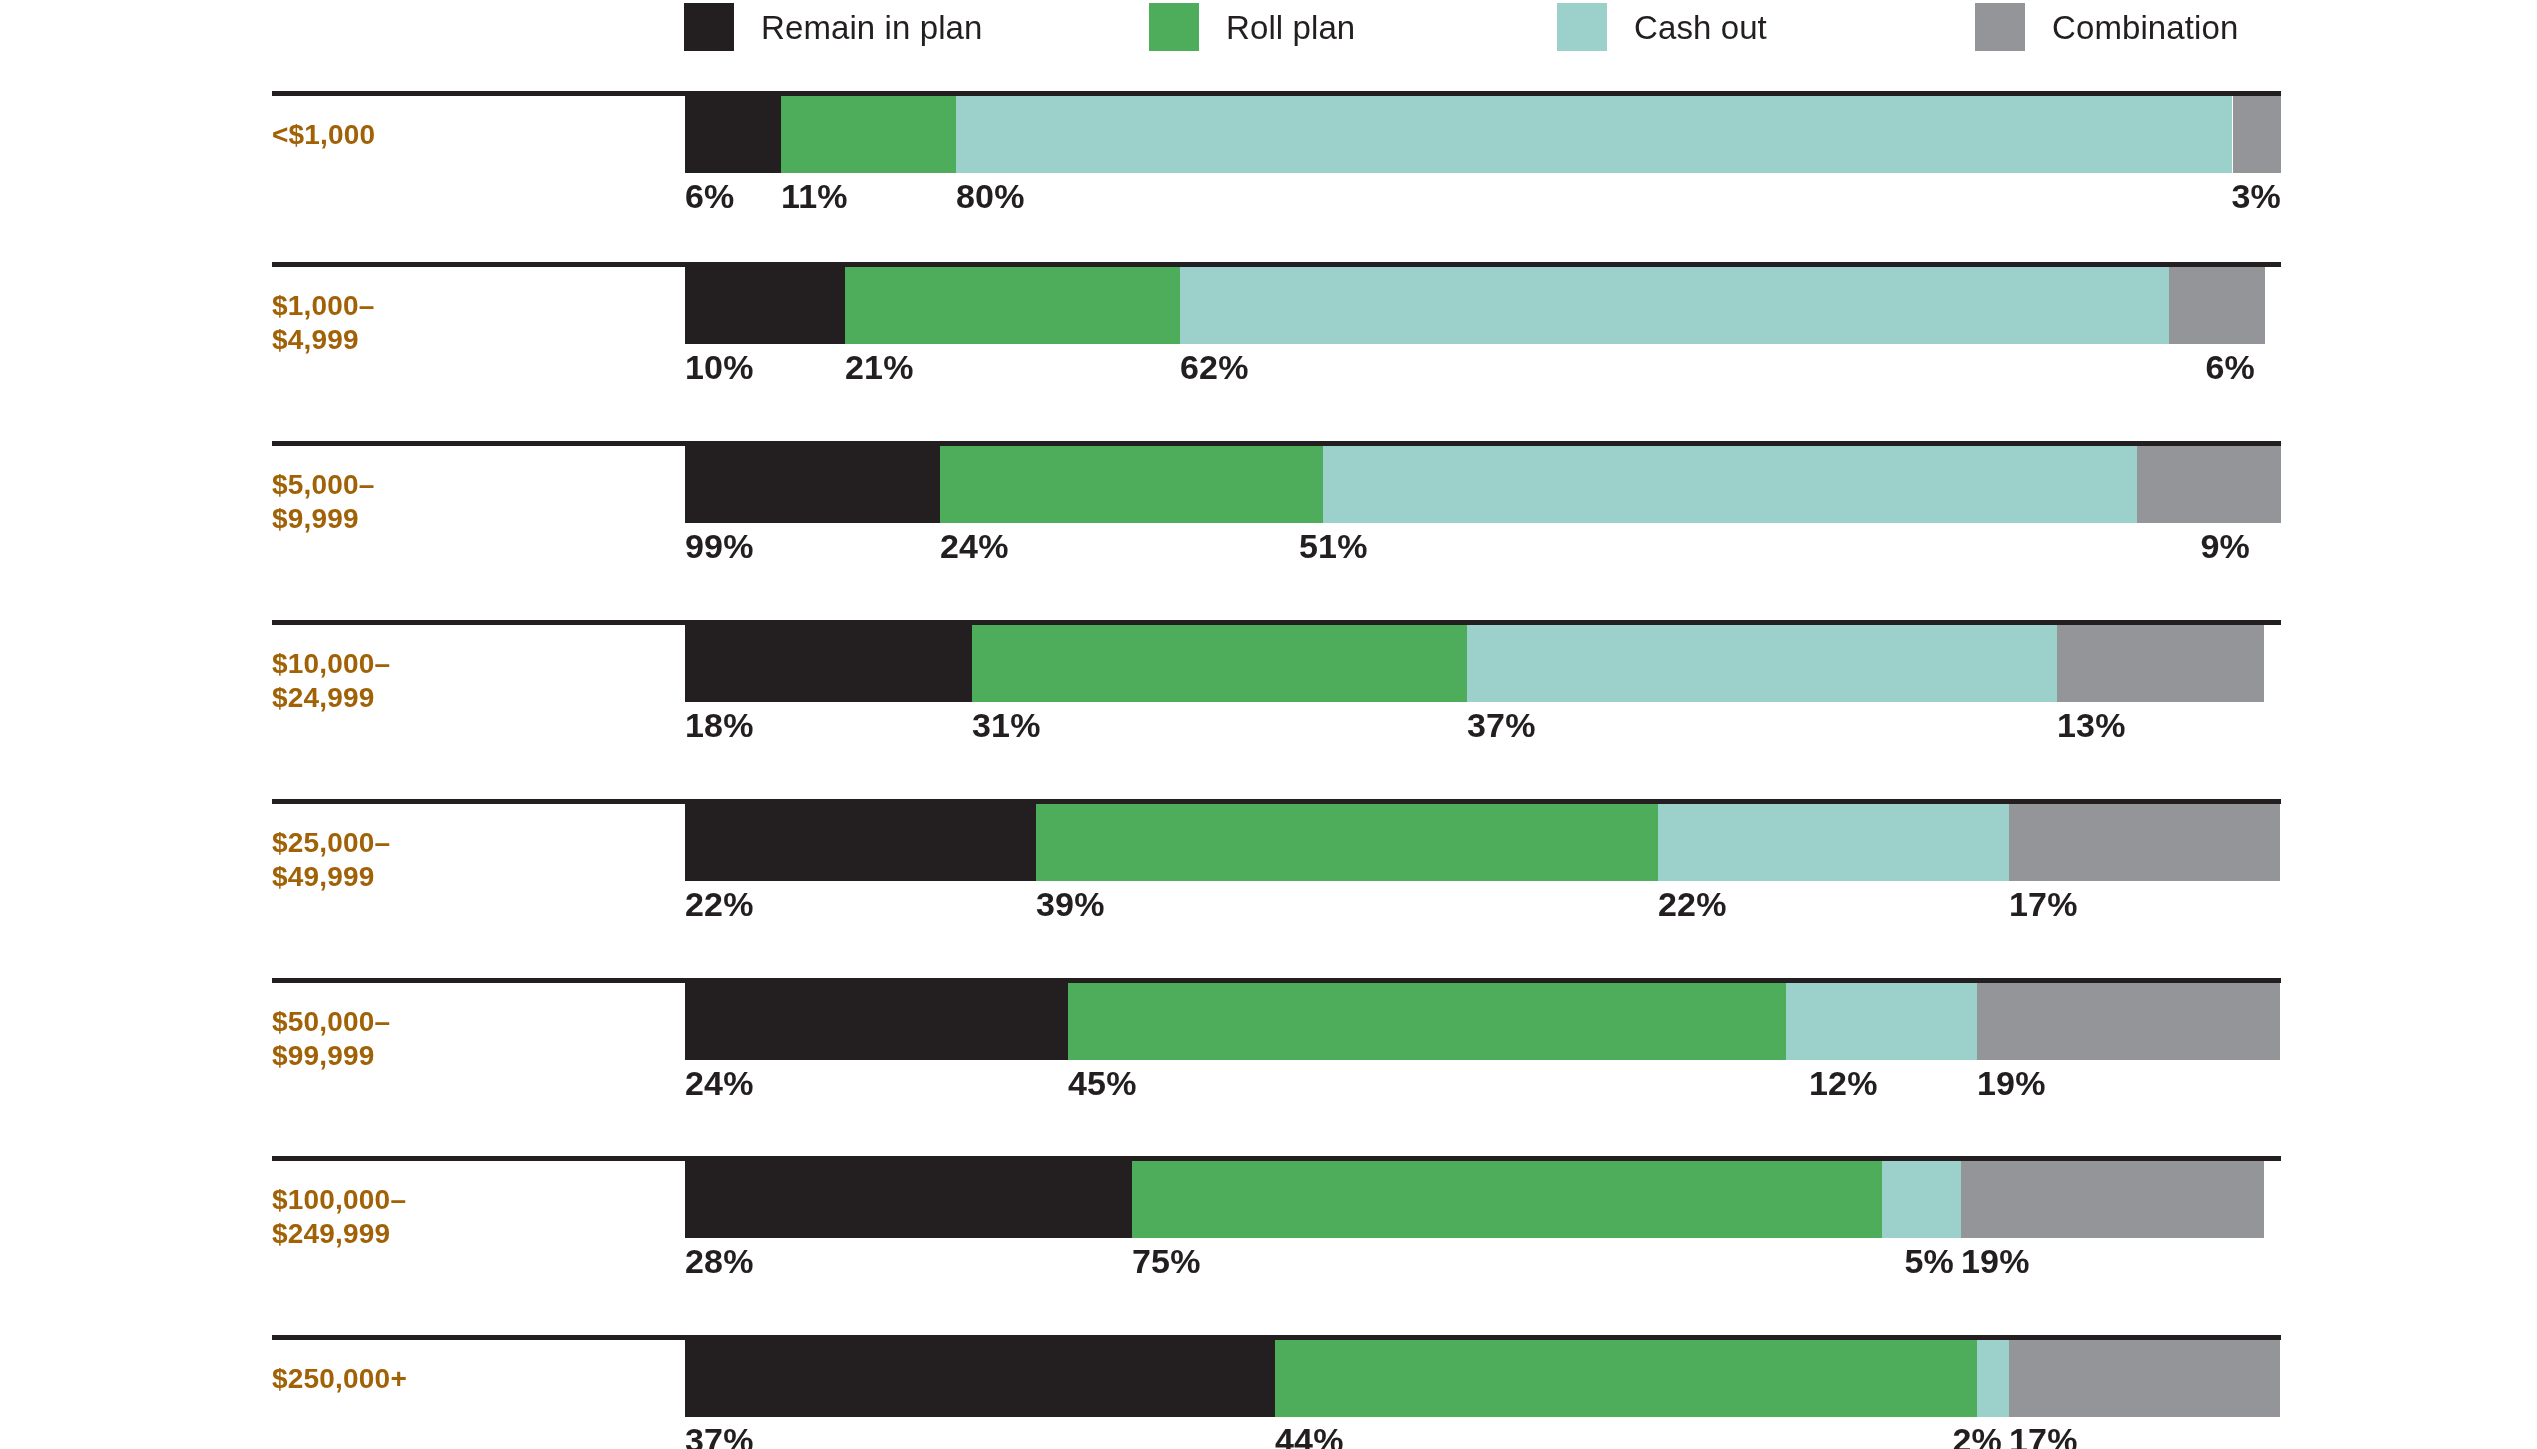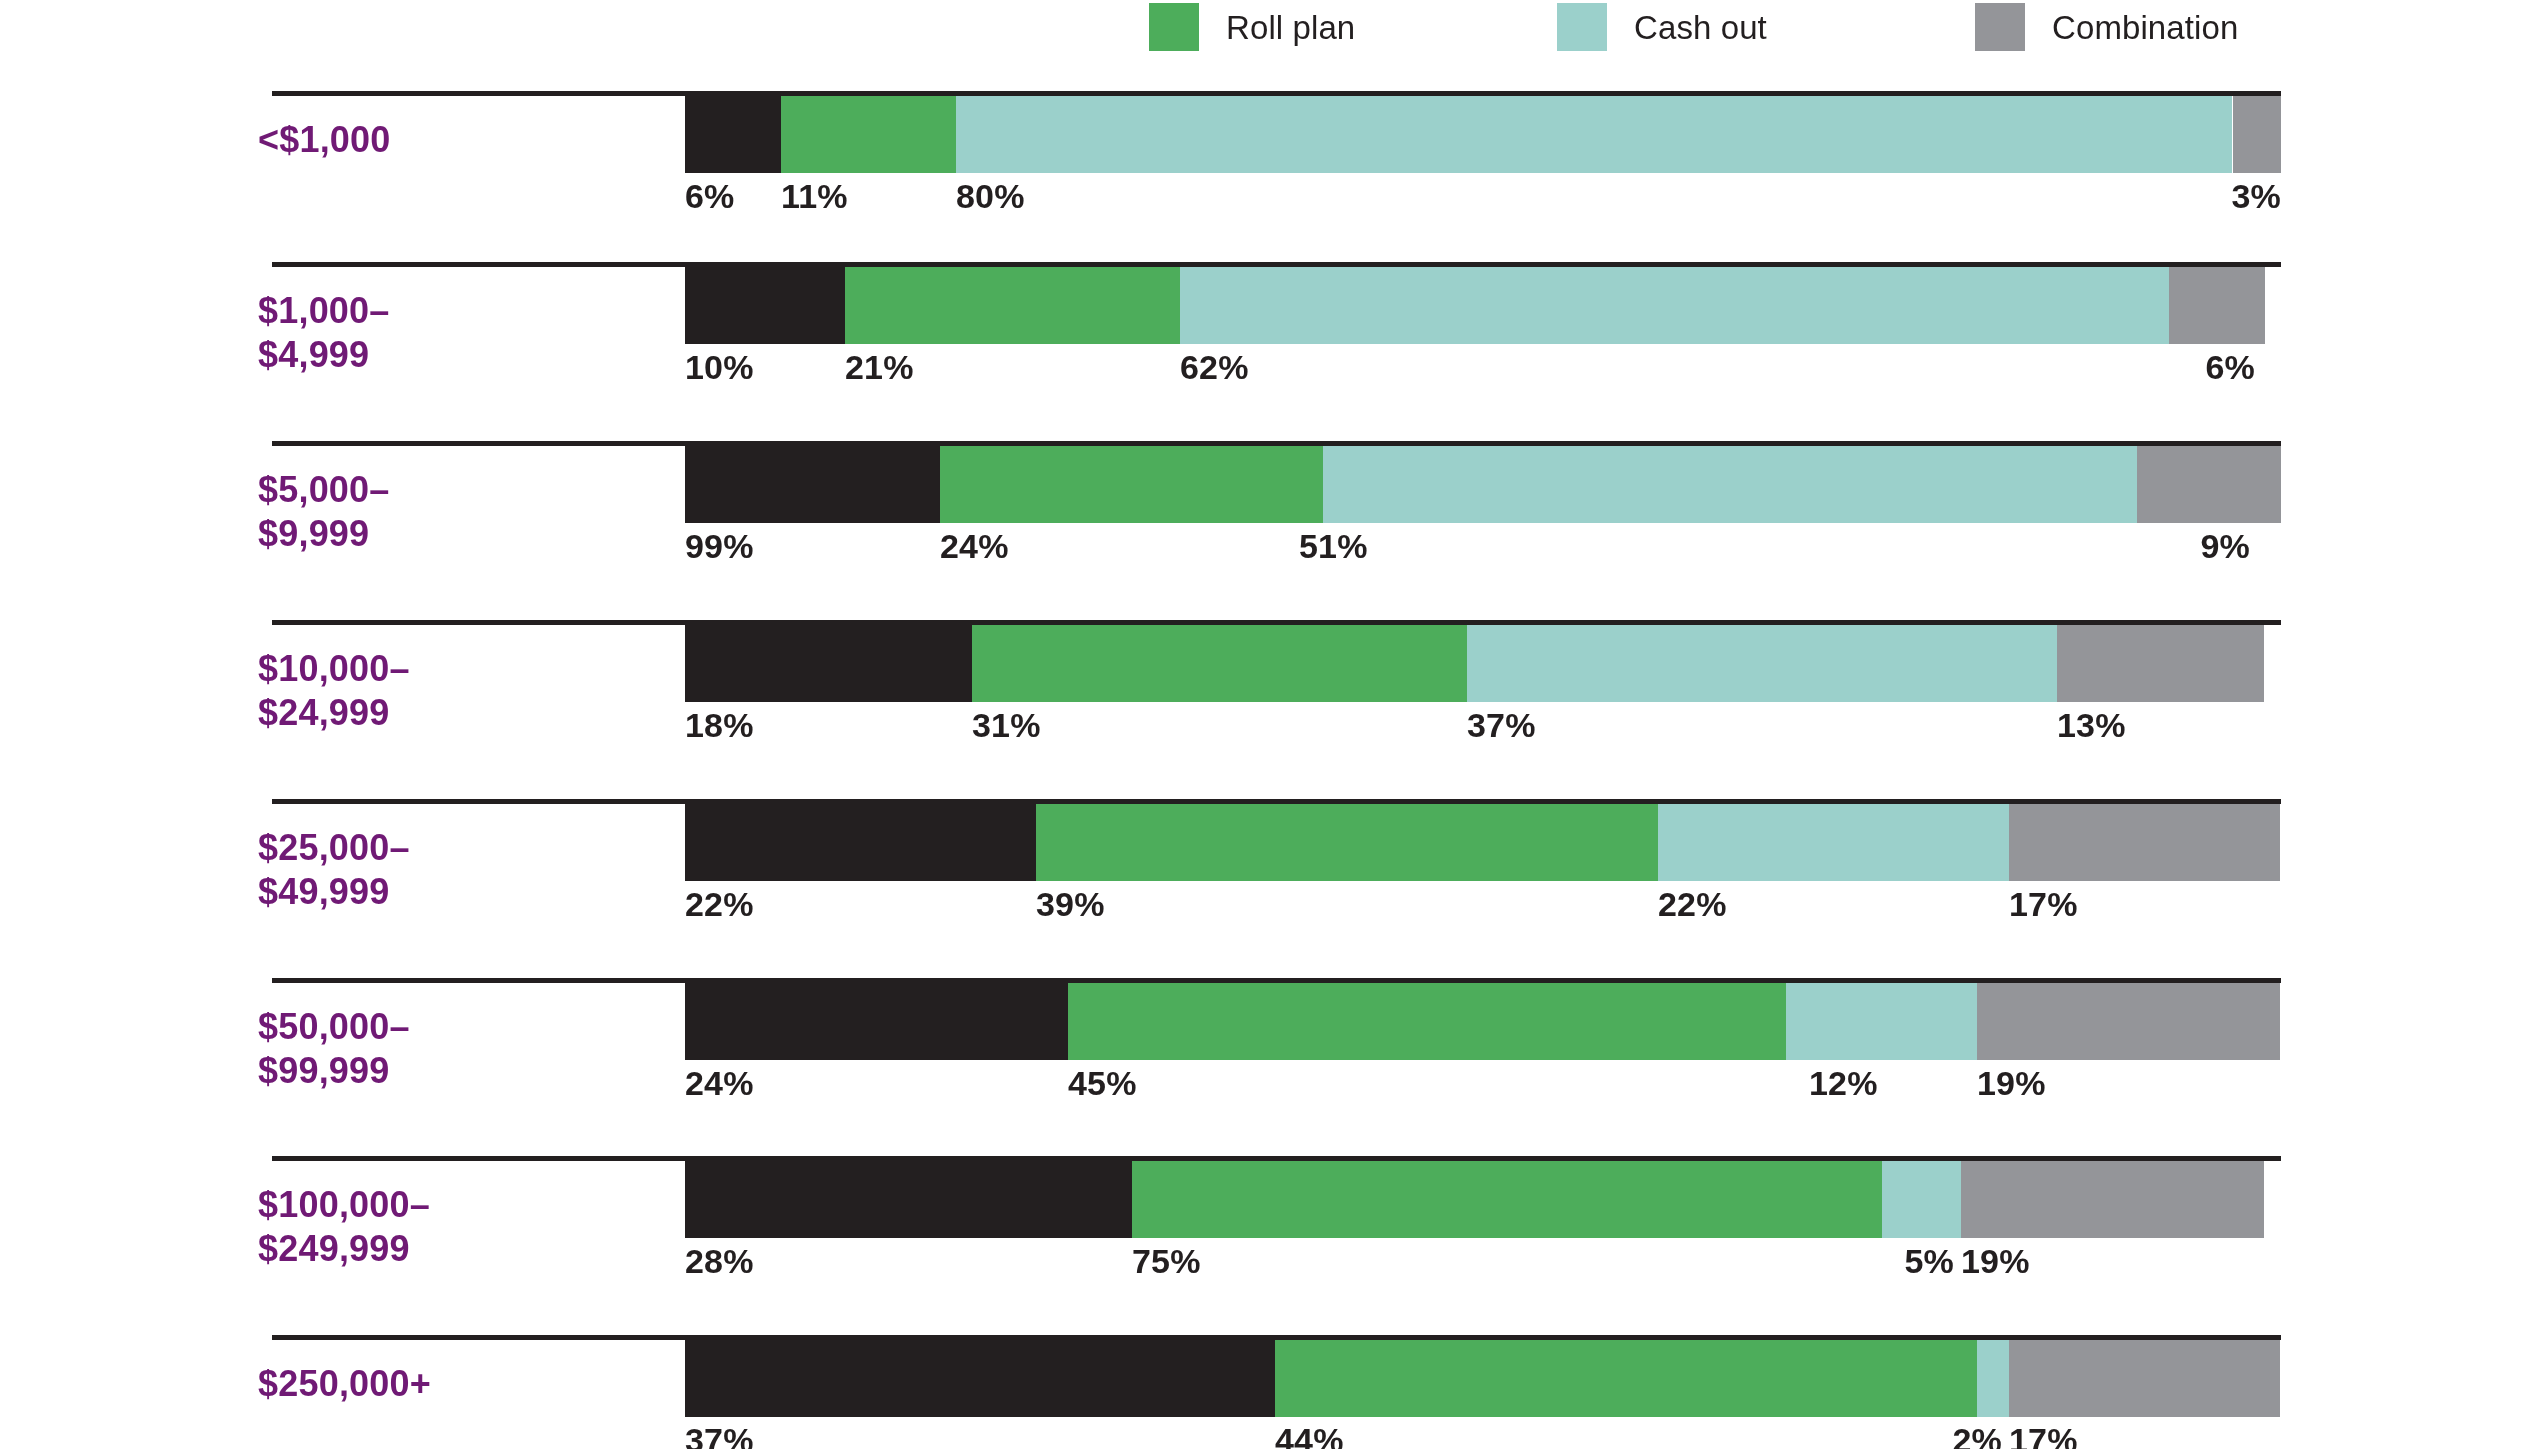--- a/index.html
+++ b/index.html
@@ -63,25 +63,25 @@
   .row-rule {
     position: absolute;
     left: 272px;
     width: 2009px;
     height: 4.8px;
     background: #231F20;
     top: 0;
   }
   .row-label {
     position: absolute;
-    left: 258px;
+    left: 272px;
     top: 27px;
-    font-size: 36px;
+    font-size: 28px;
     font-weight: 700;
-    color: #701a75;
+    color: #a16207;
     line-height: 1.22;
     white-space: pre-line;
     letter-spacing: 0.2px;
   }
   .bar-track {
     position: absolute;
     left: 685px;
     top: 4.8px;
     width: 1596px;
     height: 77px;
@@ -116,20 +116,24 @@
   .value-lbl.align-right {
     transform: translateX(-100%);
   }
 </style>
 </head>
 <body>
 
 <div id="chart-root">
 
   <div class="legend">
+      <div class="legend-item" style="left: 684px;">
+        <span class="legend-swatch" style="background: rgb(35, 31, 32);"></span>
+        <span class="legend-label">Remain in plan</span>
+      </div>
       <div class="legend-item" style="left: 1149px;">
         <span class="legend-swatch" style="background: rgb(77, 173, 91);"></span>
         <span class="legend-label">Roll plan</span>
       </div>
       <div class="legend-item" style="left: 1557px;">
         <span class="legend-swatch" style="background: rgb(155, 208, 203);"></span>
         <span class="legend-label">Cash out</span>
       </div>
       <div class="legend-item" style="left: 1975px;">
         <span class="legend-swatch" style="background: rgb(148, 149, 153);"></span>

